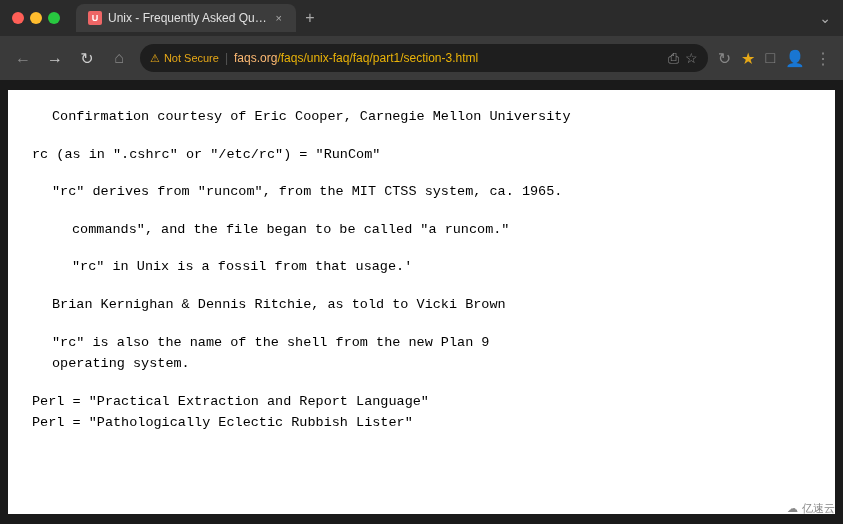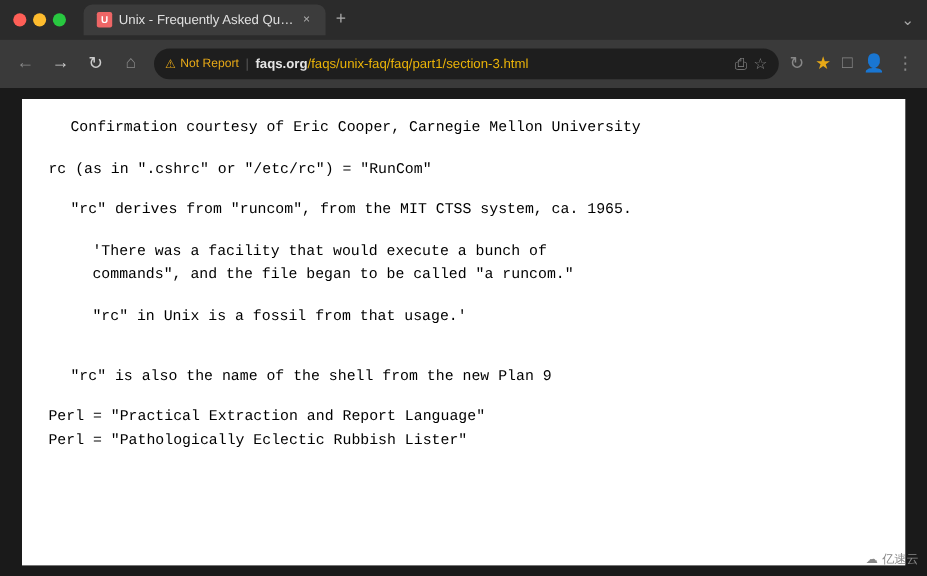--- a/index.html
+++ b/index.html
@@ -168,21 +168,21 @@
       color: #888;
       font-size: 16px;
       cursor: pointer;
     }
 
     
     .content-area {
       background: #1a1a1a;
       height: calc(524px - 36px - 44px);
       overflow-y: auto;
-      padding: 10px 20px;
+      padding: 10px 8px;
     }
 
     .page-content {
       background: #ffffff;
       min-height: 100%;
       padding: 16px 24px;
       font-family: 'Courier New', Courier, monospace;
       font-size: 13.5px;
       line-height: 1.6;
       color: #000;
@@ -231,25 +231,25 @@
 
 <div class="addressbar">
   <span class="nav-btn">←</span>
   <span class="nav-btn active">→</span>
   <span class="nav-btn active">↻</span>
   <span class="nav-btn">⌂</span>
 
   <div class="address-input-wrap">
     <div class="security-badge">
       <span class="security-icon">⚠</span>
-      <span>Not Report</span>
+      <span>Not Secure</span>
     </div>
     <span style="color:#555;font-size:12px;">|</span>
     <span class="url-text">
-      <span style="color:#e5e5e5;font-weight:700;">faqs.org</span><span style="color:#eab308;">/faqs/unix-faq/faq/part1/section-3.html</span>
+      <span style="color:#fdba74;font-weight:400;">faqs.org</span><span style="color:#eab308;">/faqs/unix-faq/faq/part1/section-3.html</span>
     </span>
     <span class="address-icon">⎙</span>
     <span class="address-icon">☆</span>
   </div>
 
   <div class="toolbar-right">
     <span class="toolbar-icon">↻</span>
     <span class="toolbar-icon" style="color:#e6a817;">★</span>
     <span class="toolbar-icon">□</span>
     <span class="toolbar-icon">👤</span>
@@ -258,27 +258,28 @@
 </div>
 
 <div class="content-area">
   <div class="page-content">
     <div class="content-line indent1">Confirmation courtesy of Eric Cooper, Carnegie Mellon University</div>
     <div class="blank-line"></div>
     <div class="content-line">rc (as in ".cshrc" or "/etc/rc") = "RunCom"</div>
     <div class="blank-line"></div>
     <div class="content-line indent1">"rc" derives from "runcom", from the MIT CTSS system, ca. 1965.</div>
     <div class="blank-line"></div>
-    <div class="content-line indent2">'There was a facility that would execute a bunch of</div>
     <div class="content-line indent2">commands", and the file began to be called "a runcom."</div>
     <div class="blank-line"></div>
     <div class="content-line indent2">"rc" in Unix is a fossil from that usage.'</div>
     <div class="blank-line"></div>
+    <div class="content-line indent1">Brian Kernighan &amp; Dennis Ritchie, as told to Vicki Brown</div>
     <div class="blank-line"></div>
     <div class="content-line indent1">"rc" is also the name of the shell from the new Plan 9</div>
+    <div class="content-line indent1">operating system.</div>
     <div class="blank-line"></div>
     <div class="content-line">Perl = "Practical Extraction and Report Language"</div>
     <div class="content-line">Perl = "Pathologically Eclectic Rubbish Lister"</div>
   </div>
 </div>
 
 <div class="watermark">
   <span>☁</span>
   <span>亿速云</span>
 </div>

